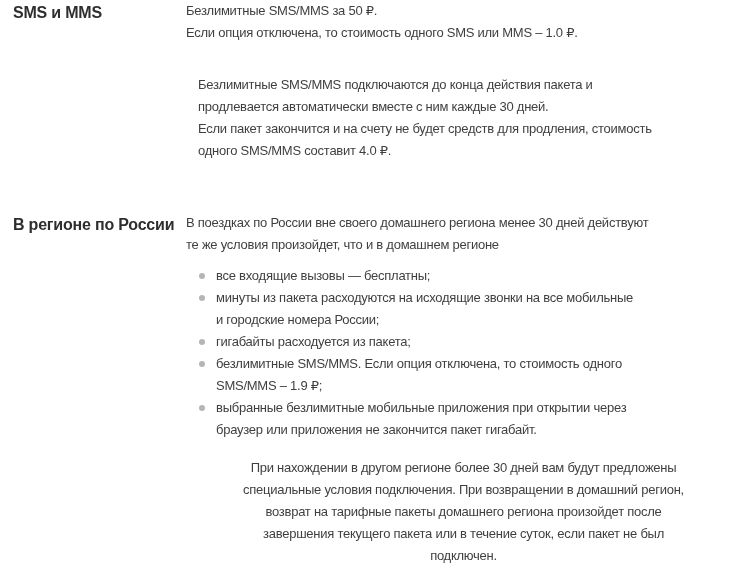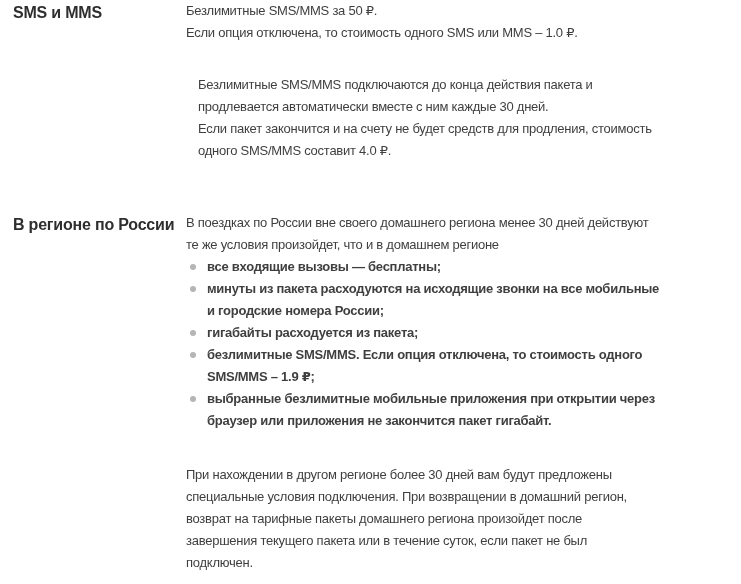--- a/index.html
+++ b/index.html
@@ -34,23 +34,23 @@
   }
   .section-content {
     flex: 1;
     min-width: 0;
     font-size: 13px;
     line-height: 22px;
     letter-spacing: -0.25px;
   }
   .para { margin: 0; }
   .para + .para { margin-top: 30px; margin-left: 12px; }
-  .para.after-list { margin-top: 32px; }
+  .para.after-list { margin-top: 16px; text-align: center; }
   .line { white-space: nowrap; }
-  .bullet-list { margin: 0; font-weight: bold; }
+  .bullet-list { margin: 9px; }
   .bullet-item { display: flex; align-items: flex-start; }
   .bullet-dot {
     flex: none;
     width: 6px;
     height: 6px;
     border-radius: 50%;
     background: var(--bullet-color);
     margin: 8px 11px 0 4px;
   }
   .bullet-text { min-width: 0; }

